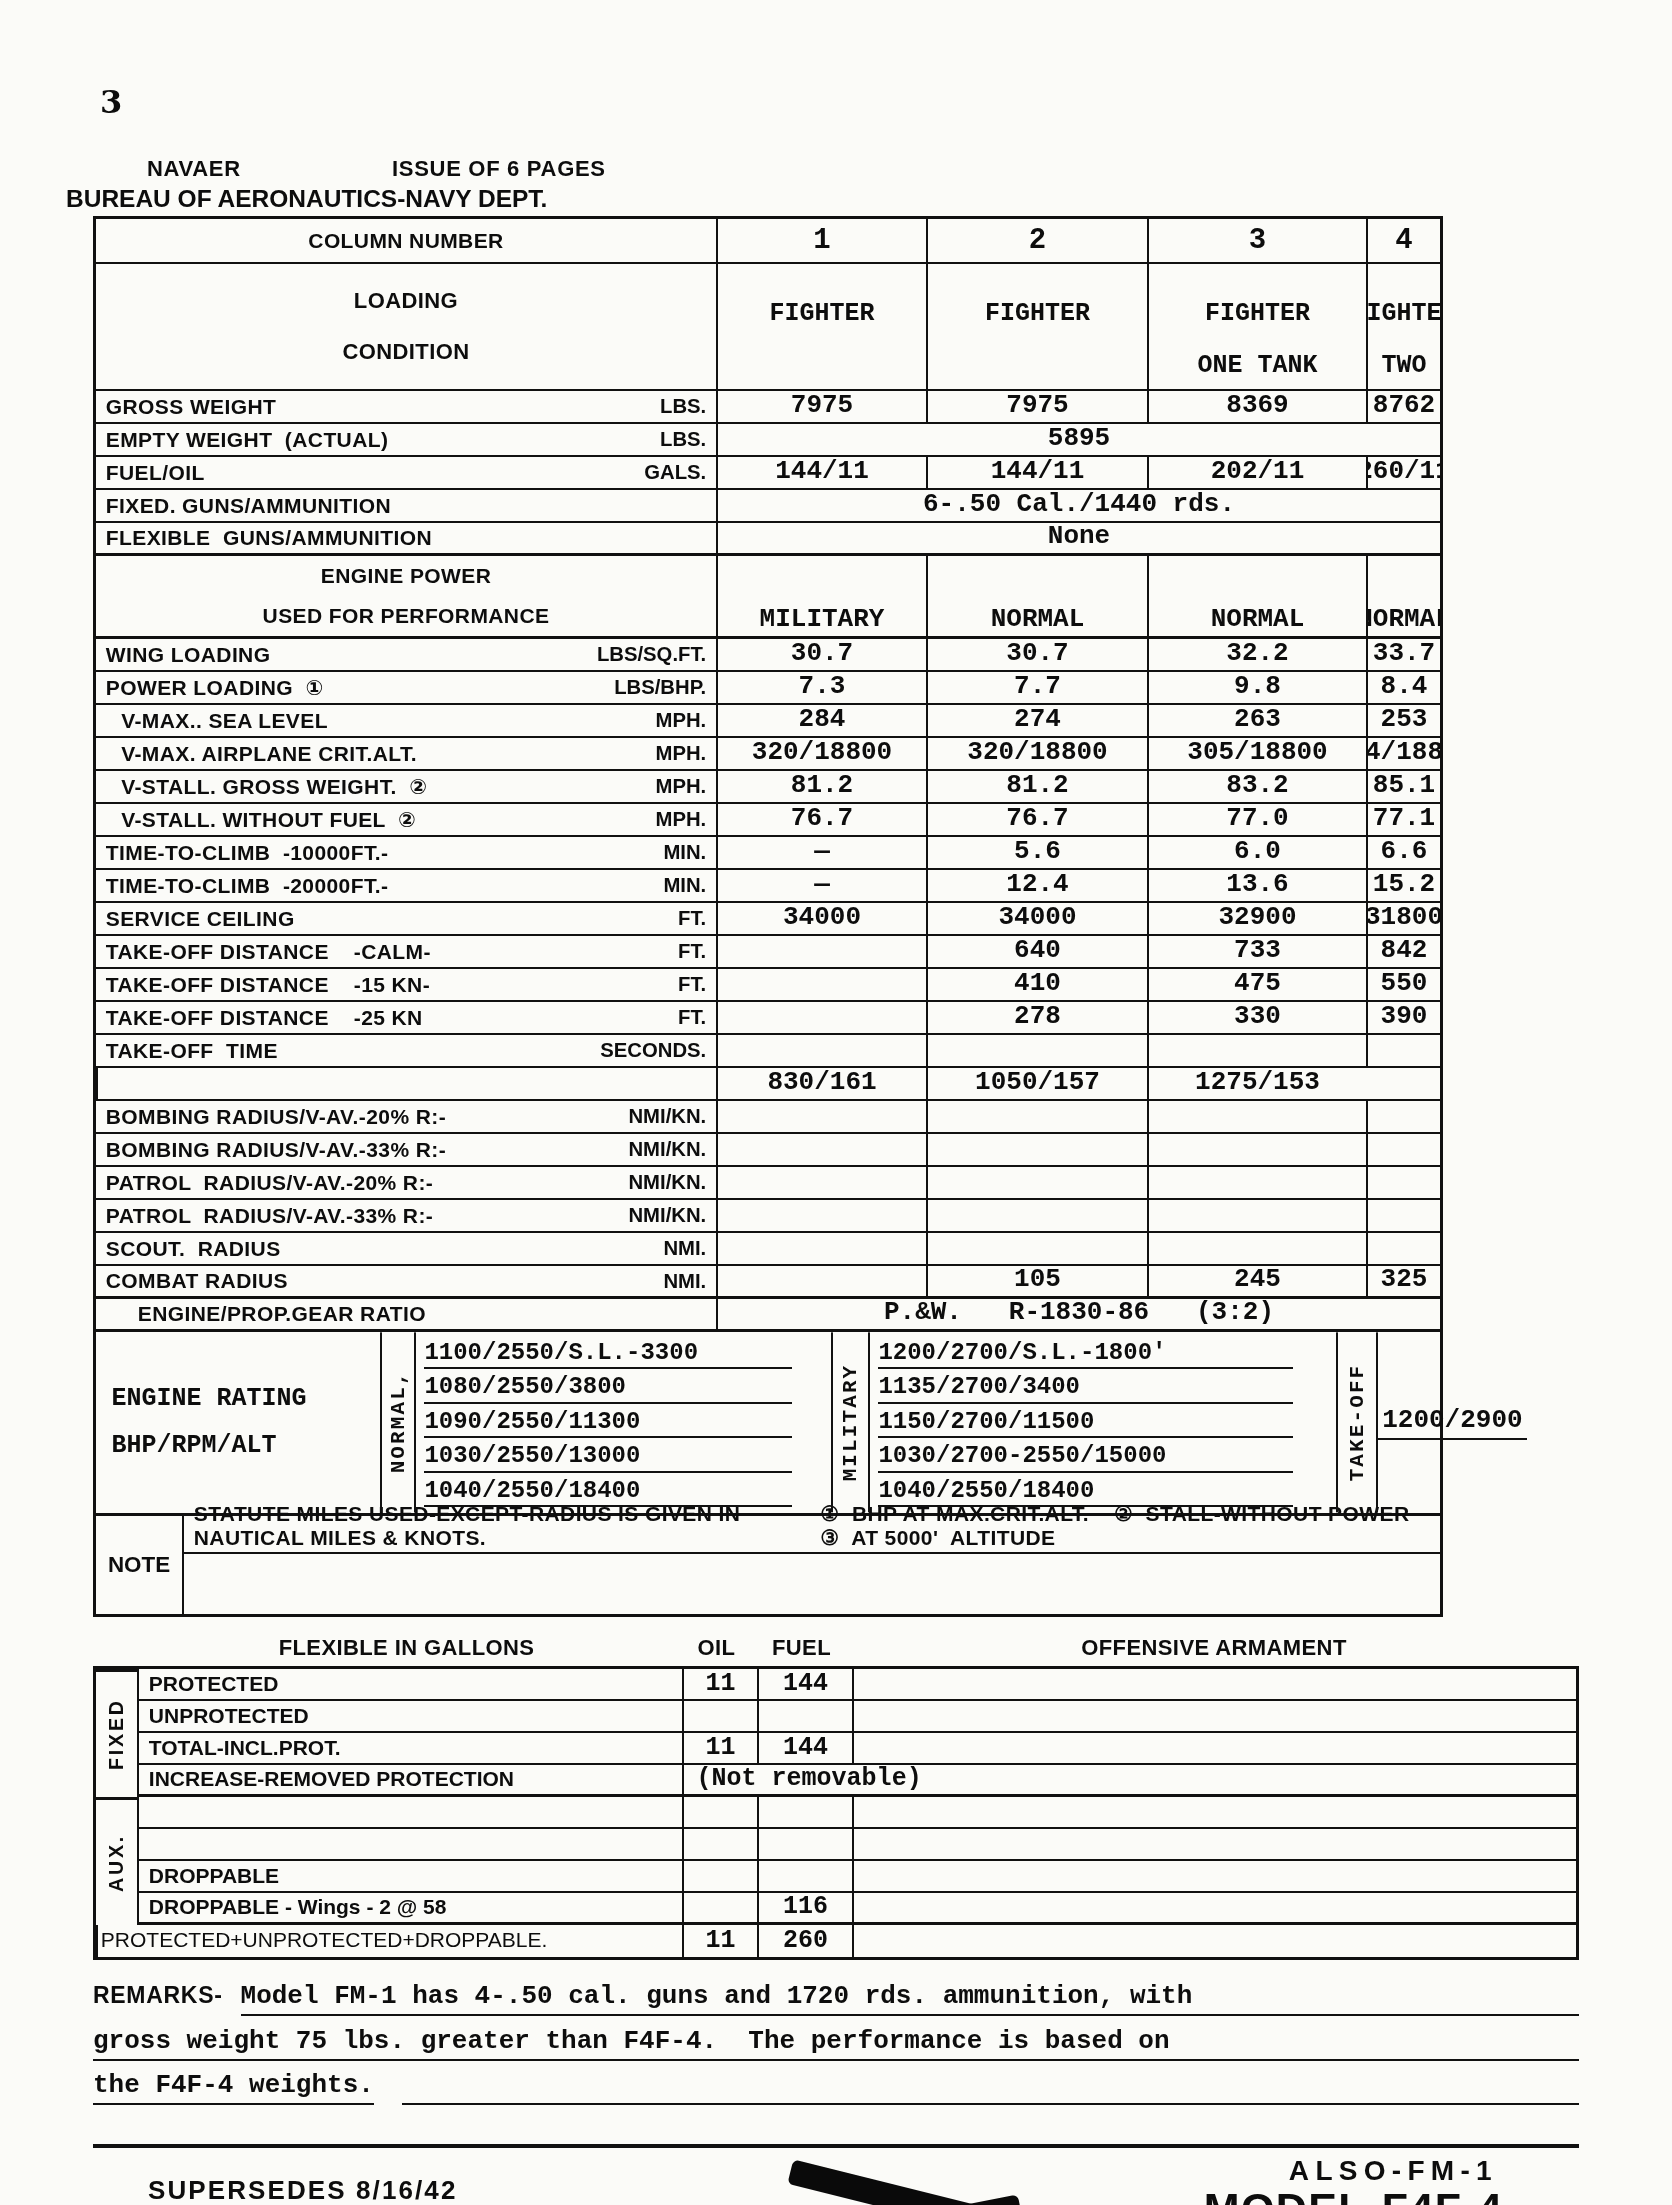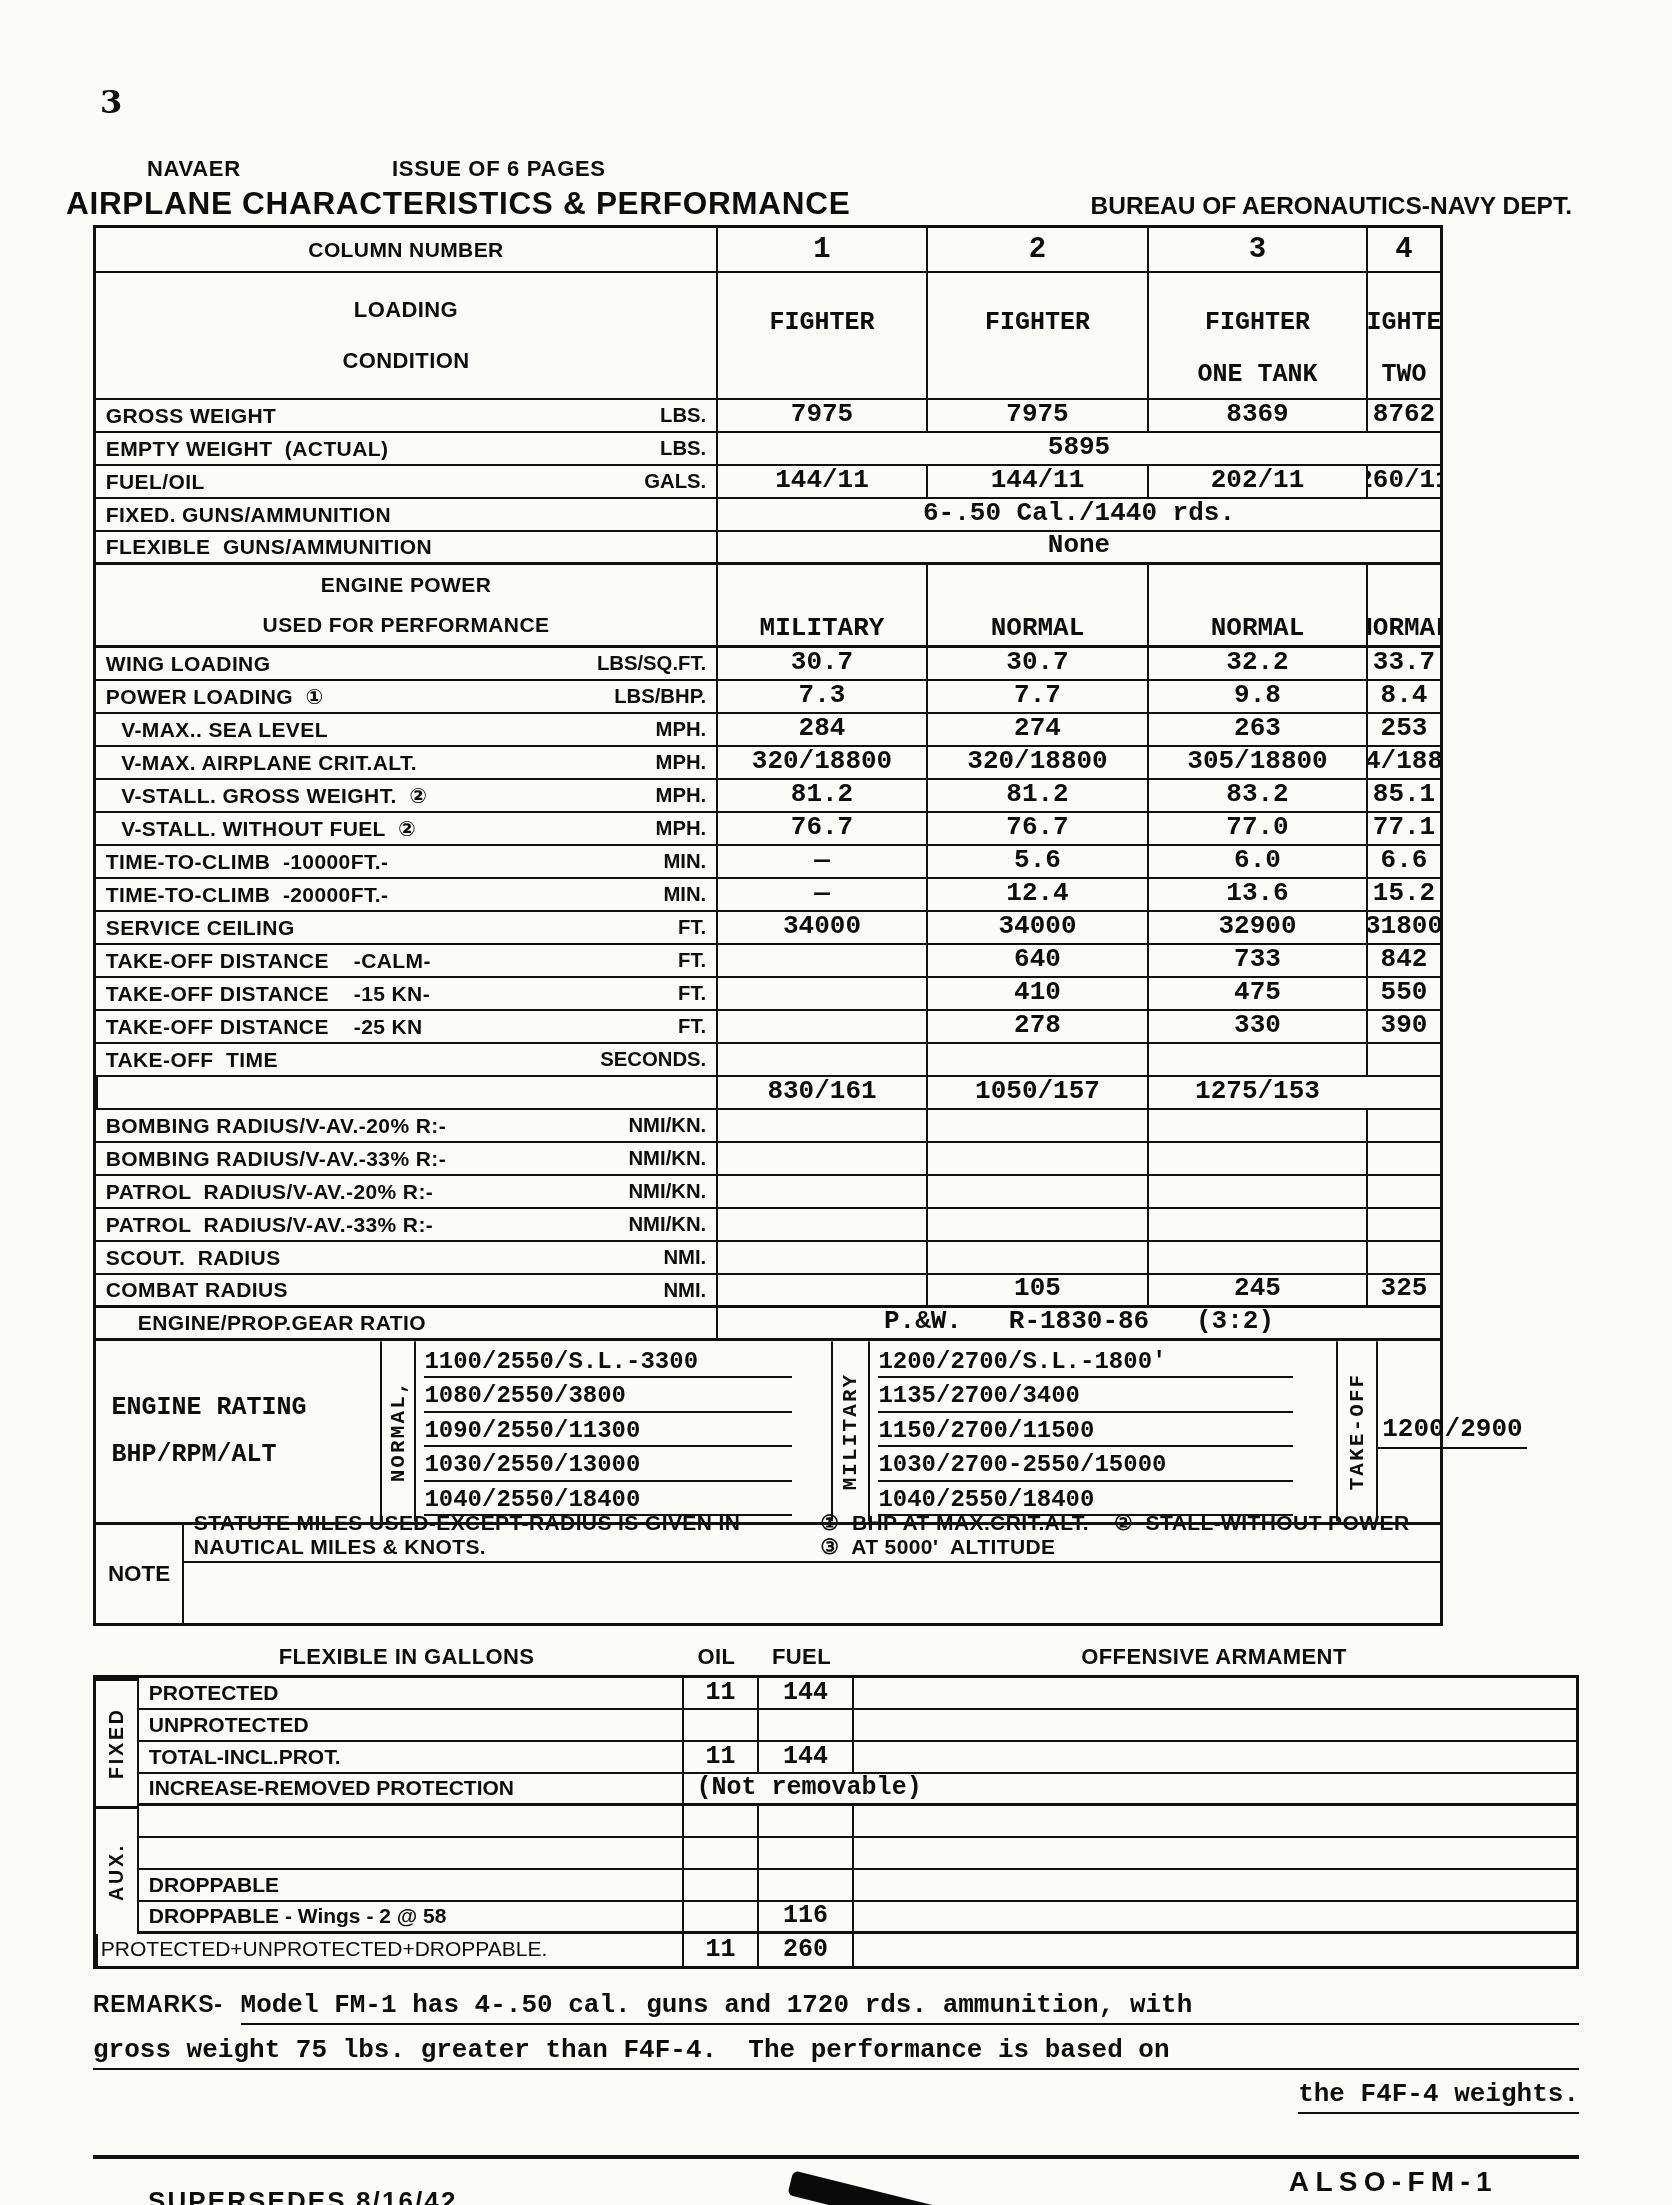--- a/index.html
+++ b/index.html
@@ -79,21 +79,21 @@
       padding-left:2.8px;font-weight:400;font-size:21px;}
   .totcell{border-bottom:none !important;align-items:center;}
   
   .remarks{margin-top:21px;width:1486px;position:relative;}
   .rmk-l1{display:flex;align-items:baseline;}
   .rmk-label{font-weight:700;font-size:23px;letter-spacing:0.7px;white-space:nowrap;margin-right:18px;}
   .rmk-text{font-family:"Liberation Mono","DejaVu Sans Mono",monospace;font-weight:700;font-size:26px;
       border-bottom:2.8px solid #111;flex:1;padding-bottom:2.8px;white-space:pre-wrap;}
   .rmk-line{font-family:"Liberation Mono","DejaVu Sans Mono",monospace;font-weight:700;font-size:26px;
       border-bottom:2.8px solid #111;padding:9.8px 0 2.8px 0;white-space:pre-wrap;}
-  .rmk-last{display:flex;align-items:flex-end;flex-direction:column;}
+  .rmk-last{display:flex;align-items:flex-end;}
   .rmk-last .txt{font-family:"Liberation Mono","DejaVu Sans Mono",monospace;font-weight:700;font-size:26px;
       border-bottom:2.8px solid #111;padding:9.8px 0 2.8px 0;}
   .rmk-last .cont{flex:1;border-bottom:2.8px solid #111;height:7px;margin-left:28px;}
   
   .footrule{margin-top:39px;height:3.5px;background:#111;width:1486px;}
   .footer{position:relative;height:140px;width:1486px;}
   .sup{position:absolute;left:55px;top:27px;font-weight:700;font-size:26px;letter-spacing:2.1px;}
   .conf{position:absolute;left:701px;top:35px;width:350px;height:63px;}
   .conf .b1{position:absolute;left:-7px;top:4.2px;width:231px;height:25px;background:#0a0a0a;transform:rotate(14deg);border-radius:5.6px;}
   .conf .b2{position:absolute;left:-9.8px;top:34px;width:238px;height:22.4px;background:#0a0a0a;transform:rotate(-11deg);border-radius:5.6px;}
@@ -106,21 +106,20 @@
 
 <div class="page">
 
   <div class="pagenum">3</div>
 
   <div class="hdr1">
     <span class="navaer">NAVAER</span>
     <span class="issue">ISSUE OF 6 PAGES</span>
   </div>
   <div class="hdr2">
-    <span class="title">AIRPLANE CHARACTERISTICS &amp; PERFORMANCE</span>
     <span class="bureau">BUREAU OF AERONAUTICS-NAVY DEPT.</span>
   </div>
 
   <div class="mtable">
 
     <div class="tr hdrrow">
       <div class="lc">
           <span class="lbl">COLUMN NUMBER</span>
         </div>
       <div class="vc">1</div>

